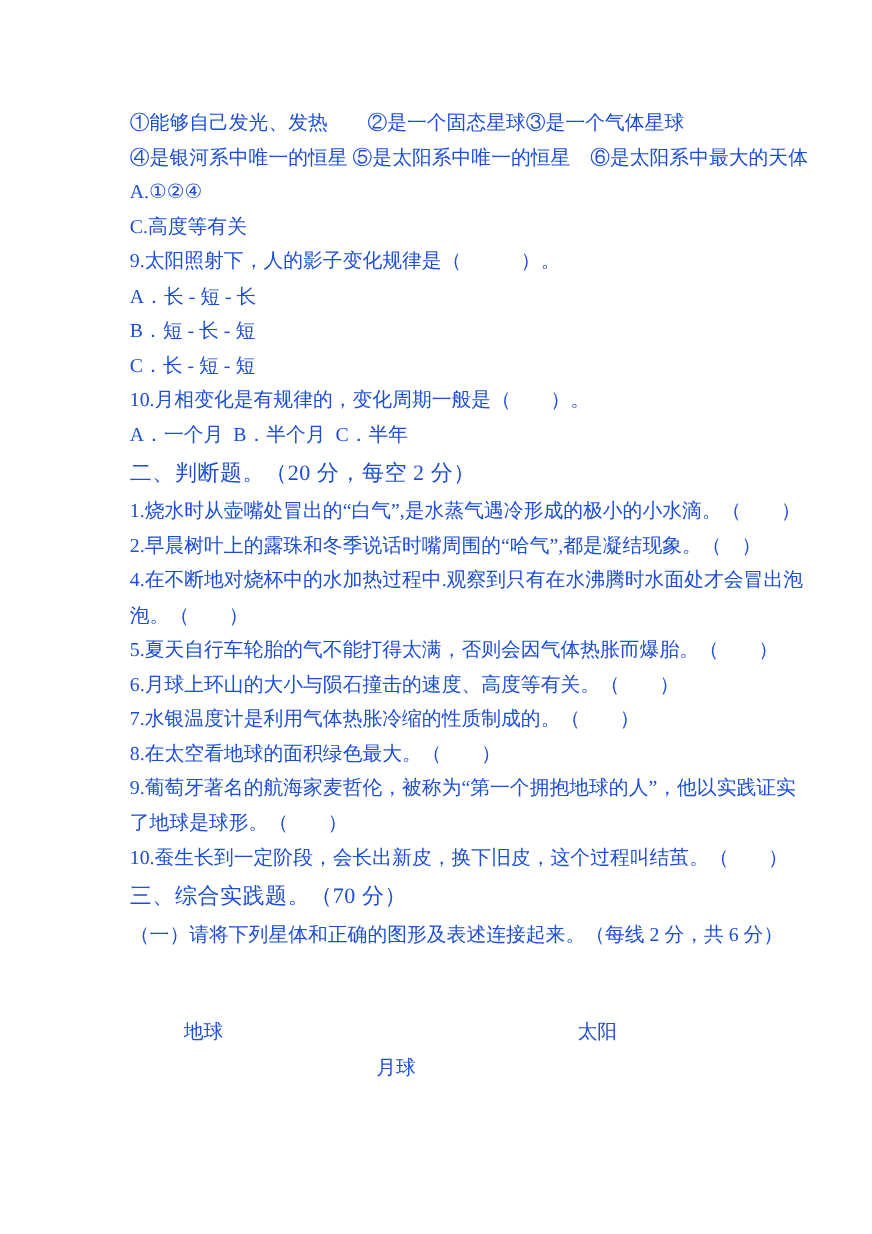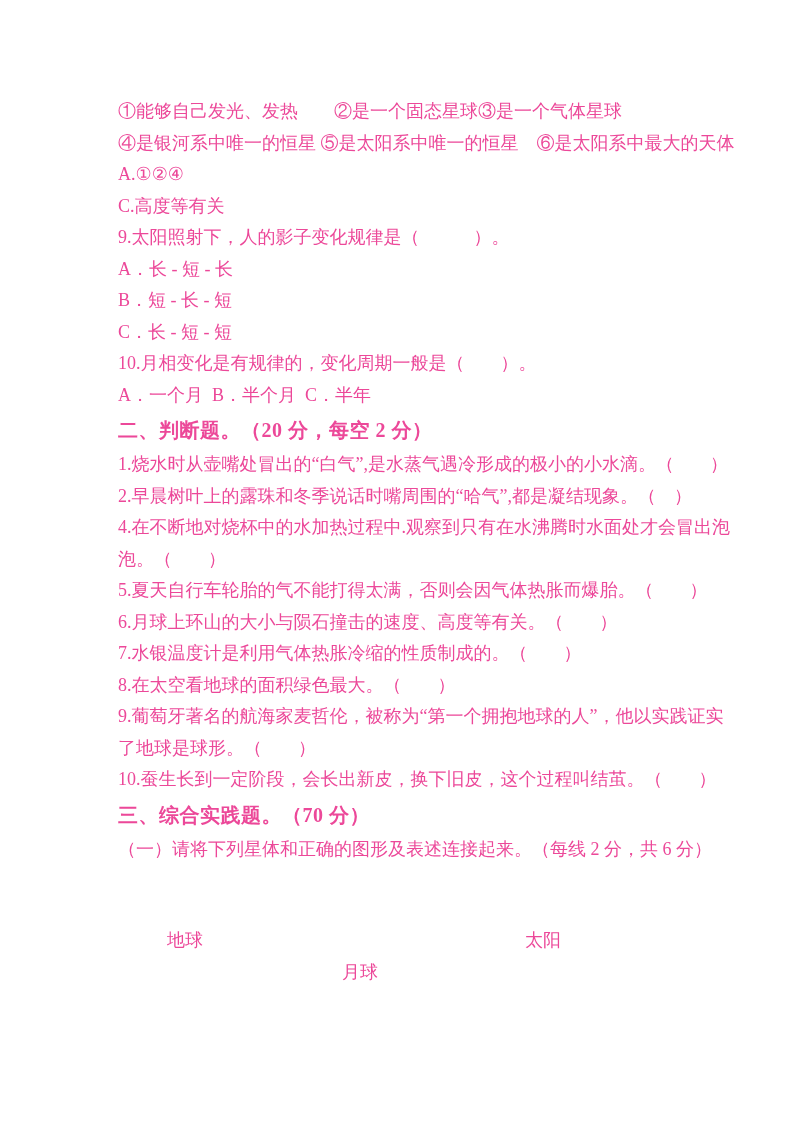--- a/index.html
+++ b/index.html
@@ -5,53 +5,54 @@
   html, body {
     margin: 0;
     padding: 0;
     background: #ffffff;
   }
   .page {
     position: relative;
     width: 793px;
     height: 1122px;
     background: #ffffff;
-    color: #ec4899;
+    color: #1d4ed8;
     font-family: "Liberation Serif", "DejaVu Serif", serif;
     overflow: hidden;
   }
   .doc {
     position: absolute;
     left: 118px;
     top: 96px;
     width: 562px;
     font-size: 18px;
     line-height: 31.5px;
   }
   .line {
     display: block;
     white-space: pre;
     height: 31.5px;
     line-height: 31.5px;
   }
   .heading {
     display: block;
     white-space: pre;
-    font-weight: bold;
+    font-weight: normal;
     font-size: 20px;
     height: 34px;
     line-height: 34px;
     margin-top: 2px;
     margin-bottom: 2px;
     letter-spacing: 0.5px;
   }
   .matching-row {
     position: relative;
     height: 31.5px;
     margin-top: 60px;
+    font-family: Liberation Mono, monospace;
   }
   .matching-row .match-label {
     position: absolute;
     top: 0;
     white-space: pre;
   }
   .match-earth { left: 49px; }
   .match-moon  { left: 224px; margin-top: 32px; }
   .match-sun   { left: 407px; }
 </style>

